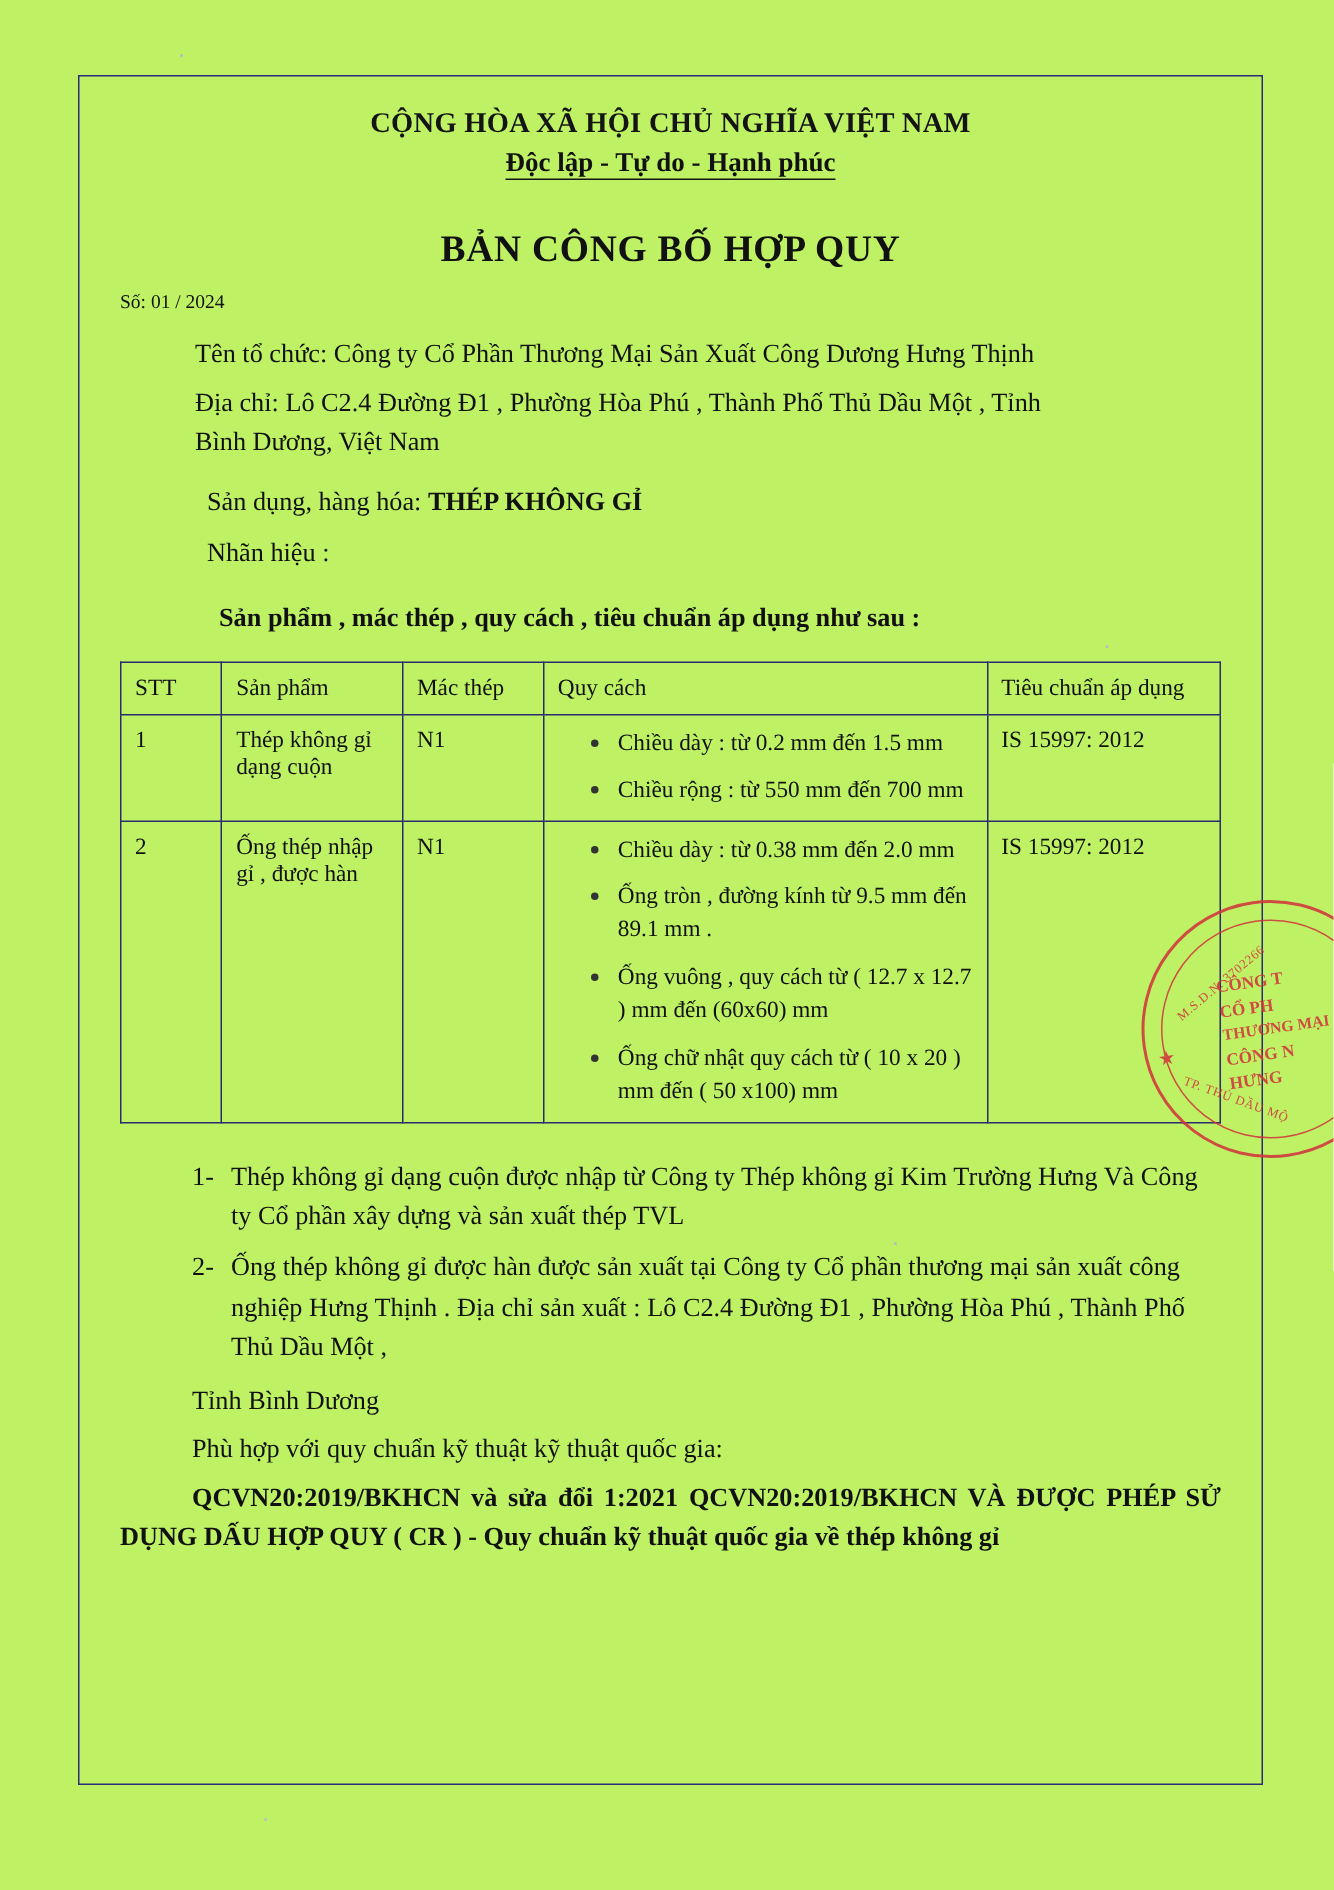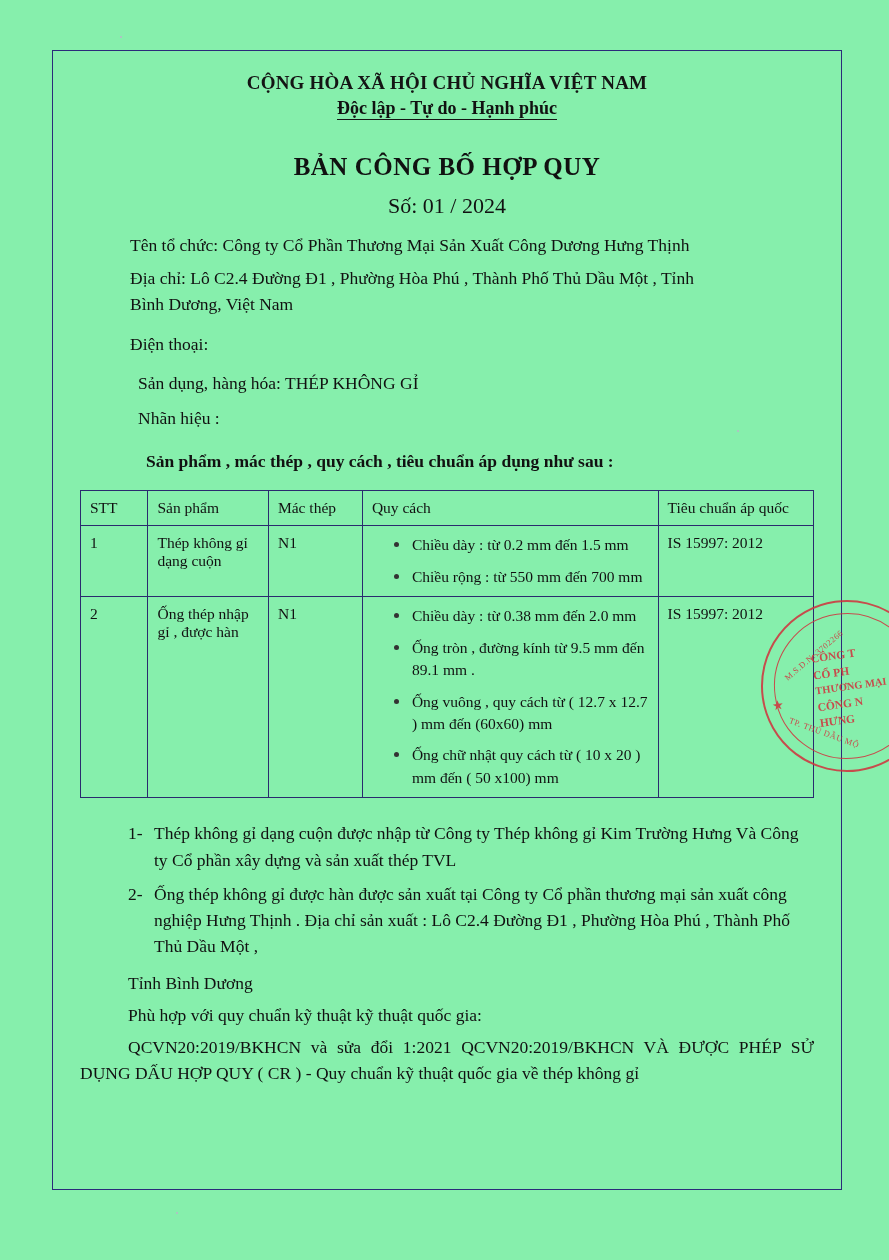--- a/index.html
+++ b/index.html
@@ -13,21 +13,21 @@
     font-family: "Liberation Serif", serif;
     color: #111111;
     position: relative;
     overflow: hidden;
   }
   .page {
     position: absolute;
     left: 0; top: 0;
     width: 889px;
     height: 1260px;
-    background: #86efac;
+    background: #bef264;
   }
   .sheet-border {
     position: absolute;
     left: 52px;
     top: 50px;
     width: 790px;
     height: 1140px;
     border: 1.5px solid #2b2b7a;
     box-sizing: border-box;
   }
@@ -58,41 +58,40 @@
     padding-bottom: 1px;
   }
   .ttl-main {
     text-align: center;
     font-weight: bold;
     font-size: 25px;
     margin-top: 34px;
     letter-spacing: 0.5px;
   }
   .ttl-number {
-    text-align: center;
-    font-size: 22px;
+    font-size: 13px;
     margin-top: 12px;
   }
   .para {
     font-size: 17.5px;
     line-height: 1.52;
     margin-top: 13px;
   }
   .para.indent {
     text-indent: 0;
     padding-left: 50px;
   }
   .para.indent2 {
     padding-left: 58px;
   }
   .para.indent3 {
     padding-left: 66px;
     font-weight: bold;
   }
-  .para b { font-weight: normal; }
+  .para b { font-weight: bold; }
 
   table.spec {
     width: 100%;
     border-collapse: collapse;
     margin-top: 16px;
     font-size: 15.5px;
   }
   table.spec th, table.spec td {
     border: 1px solid #2a2a6e;
     padding: 8px 9px;
@@ -153,21 +152,21 @@
     margin-top: 10px;
     padding-left: 48px;
   }
   .tail-just {
     font-size: 17.5px;
     line-height: 1.5;
     margin-top: 6px;
     text-align: justify;
     text-justify: inter-word;
   }
-  .tail-just .ind { display:block; text-indent: 48px; }
+  .tail-just .ind { display:block; text-indent: 48px; font-weight: bold; }
 
   
   .seal {
     position: absolute;
     right: -44px;
     top: 600px;
     width: 168px;
     height: 168px;
     border-radius: 50%;
     border: 2.5px solid #d2303c;
@@ -239,36 +238,35 @@
     <div class="ttl-motto"><span class="u">Độc lập - Tự do - Hạnh phúc</span></div>
 
     <div class="ttl-main">BẢN CÔNG BỐ HỢP QUY</div>
     <div class="ttl-number">Số: 01 / 2024</div>
 
     <div class="para indent">
       <span>Tên tổ chức: </span><span>Công ty Cổ Phần Thương Mại Sản Xuất Công Dương Hưng Thịnh</span>
     </div>
     <div class="para indent" style="margin-top:6px">Địa chỉ: Lô C2.4 Đường Đ1 , Phường Hòa Phú , Thành Phố Thủ Dầu Một , Tỉnh</div>
     <div class="para" style="margin-top:0;padding-left:50px">Bình Dương, Việt Nam</div>
-    <div class="para indent">Điện thoại:</div>
 
     <div class="para indent2">
       <span>Sản dụng, hàng hóa: </span><b>THÉP KHÔNG GỈ</b>
     </div>
     <div class="para indent2" style="margin-top:8px">Nhãn hiệu :</div>
     <div class="para indent3" style="margin-top:16px">Sản phẩm , mác thép , quy cách , tiêu chuẩn áp dụng như sau :</div>
 
     <table class="spec">
       <thead>
         <tr>
           <th class="col-stt">STT</th>
           <th class="col-sp">Sản phẩm</th>
           <th class="col-mac">Mác thép</th>
           <th class="col-qc">Quy cách</th>
-          <th class="col-tc">Tiêu chuẩn áp quốc</th>
+          <th class="col-tc">Tiêu chuẩn áp dụng</th>
         </tr>
       </thead>
       <tbody>
         <tr>
           <td class="c">1</td>
           <td class="justify">Thép không gỉ dạng cuộn</td>
           <td class="c">N1</td>
           <td>
             <ul class="bul">
               <li>Chiều dày : từ 0.2 mm đến 1.5 mm</li>

